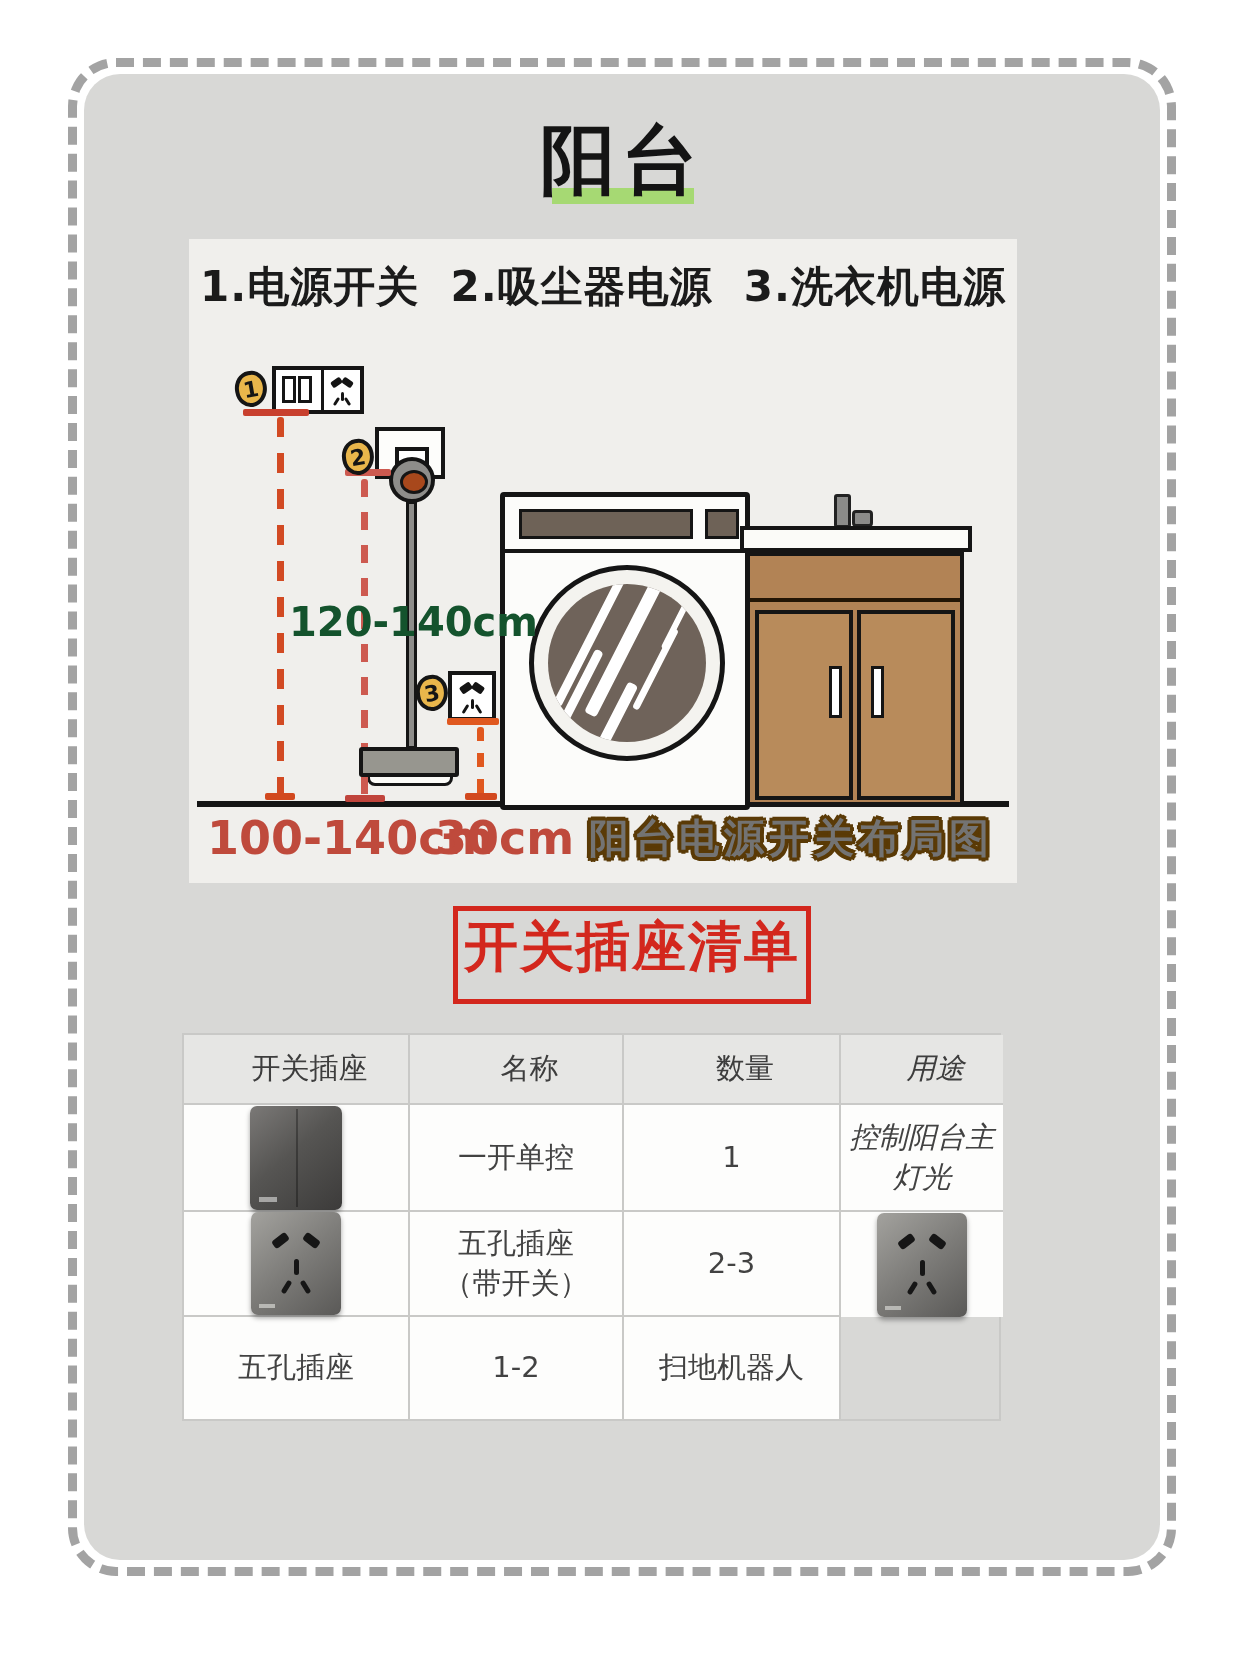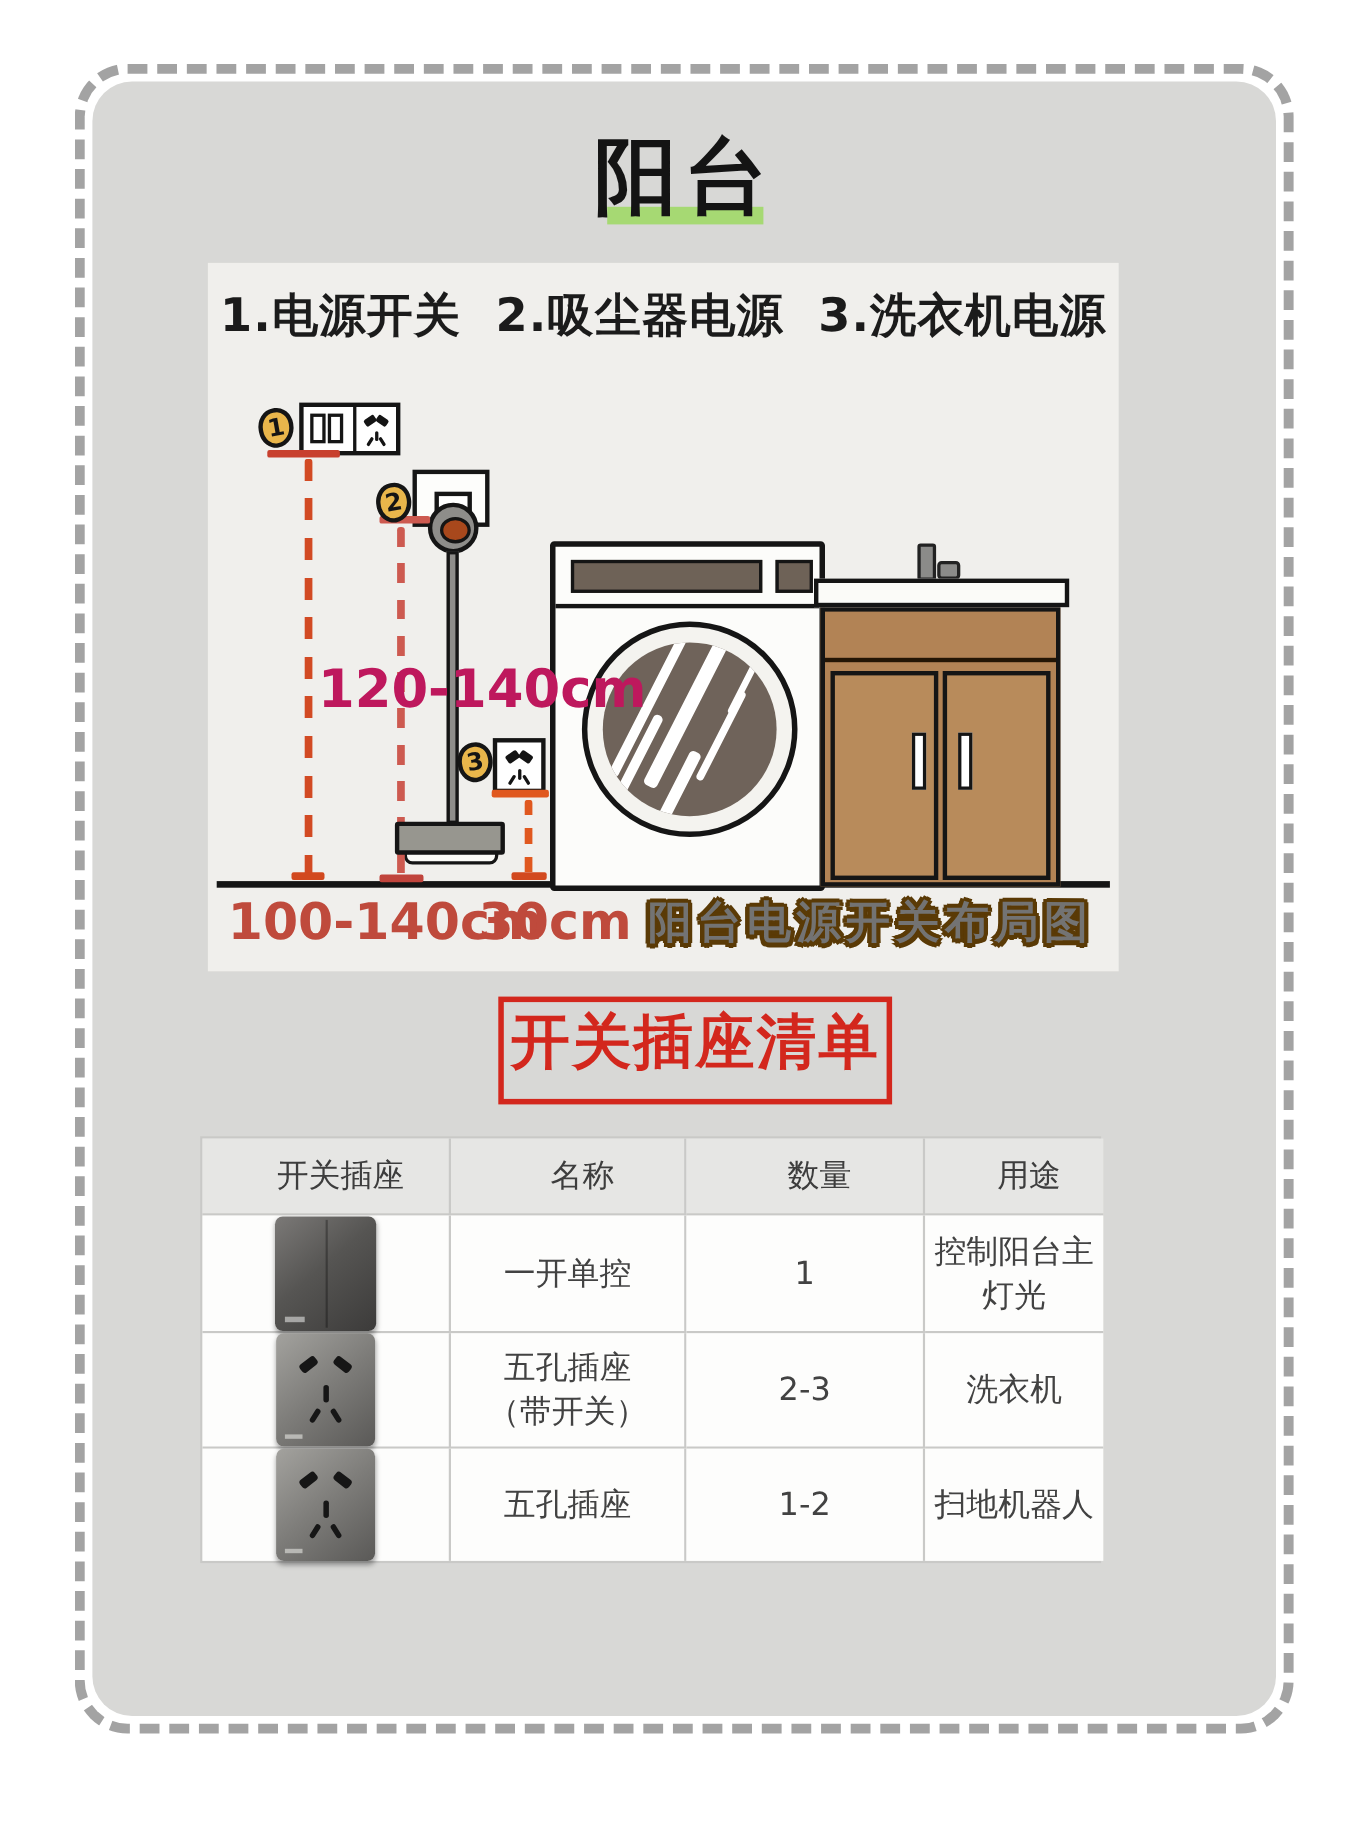--- a/index.html
+++ b/index.html
@@ -86,35 +86,35 @@
   .cab-body { position:absolute; left:557px; top:313px; width:218px; height:254px; background:#b28355; border:4px solid #151515; z-index:2; }
   .cab-band { position:absolute; left:0; right:0; top:42px; height:4px; background:#231505; }
   .cab-door { position:absolute; top:54px; width:98px; height:190px; background:#b88b5b; border:4px solid #151515; }
   .door-l { left:5px; } .door-r { left:107px; }
   .handle { position:absolute; width:13px; height:52px; background:#ffffff; border:3px solid #151515; top:52px; }
   .handle-l { left:70px; } .handle-r { left:10px; }
 
   .floor { position:absolute; left:8px; top:562px; width:812px; height:6px; background:#151515; z-index:1; }
 
   .measure { position:absolute; font-weight:800; color:#bf4a3c; z-index:3; }
-  .m-vac   { left:100px; top:360px; font-size:48px; color:#be185d; }
+  .m-vac   { left:100px; top:360px; font-size:40px; color:#14532d; }
   .m-left  { left:18px;  top:572px; font-size:46px; }
   .m-30    { left:246px; top:572px; font-size:46px; }
 
   .caption { position:absolute; left:400px; top:572px; font-size:40px; font-weight:800; letter-spacing:5px; color:#737373; z-index:3;
     text-shadow:-3px -3px 0 #5a3a06, 3px -3px 0 #5a3a06, -3px 3px 0 #5a3a06, 3px 3px 0 #5a3a06, 0 4px 0 #5a3a06, 4px 0 0 #5a3a06, 0 -4px 0 #5a3a06, -4px 0 0 #5a3a06; }
 
   
   .section-box { position:absolute; left:453px; top:906px; width:358px; height:98px; border:5px solid #d3271d; display:flex; align-items:flex-start; justify-content:center; z-index:2; }
   .section-title { font-size:54px; font-weight:800; color:#d3271d; letter-spacing:2px; }
 
   
   .table { position:absolute; left:182px; top:1033px; width:819px; display:grid; grid-template-columns:226px 214px 217px 162px; grid-template-rows:70px 107px 105px 102px; border:2px solid #c9c9c7; z-index:2; }
   .cell { border-right:2px solid #c9c9c7; border-bottom:2px solid #c9c9c7; display:flex; flex-direction:column; align-items:center; justify-content:center; font-size:29px; color:#424242; text-align:center; line-height:1.35; }
-  .cell:nth-child(4n) { border-right:none; }
+  .cell:nth-child(4n) { border-right:none;font-style:italic; }
   .row-last { border-bottom:none; }
   .th { background:#e6e6e4; color:#3d3d3d;padding-left:27px; }
   .td { background:#fdfdfc; }
 
   
   .switch-img { width:92px; height:104px; border-radius:7px; background:linear-gradient(140deg,#7b7977 0%, #565553 45%, #3c3b3a 100%); box-shadow:0 3px 5px rgba(0,0,0,.35); position:relative; }
   .switch-img::before { content:""; position:absolute; left:50%; top:3px; bottom:3px; width:2px; background:rgba(0,0,0,.30); }
   .switch-img::after { content:""; position:absolute; left:9px; bottom:8px; width:18px; height:5px; background:#bdbdbb; opacity:.8; }
   .socket-img { width:90px; height:104px; border-radius:7px; background:linear-gradient(140deg,#a3a29e 0%, #7d7c79 50%, #5a5957 100%); box-shadow:0 3px 5px rgba(0,0,0,.35); position:relative; }
   .socket-img::after { content:""; position:absolute; left:8px; bottom:7px; width:16px; height:4px; background:#c9c9c6; opacity:.8; }
@@ -242,21 +242,20 @@
       <div class="h h-m"></div>
       <div class="h h-bl"></div>
       <div class="h h-br"></div>
     </div>
   </div>
   <div class="cell td">
     <div>五孔插座</div>
     <div>（带开关）</div>
   </div>
   <div class="cell td">2-3</div>
-  <div class="cell td">洗衣机</div>
 
   <div class="cell td row-last">
     <div class="socket-img">
       <div class="h h-tl"></div>
       <div class="h h-tr"></div>
       <div class="h h-m"></div>
       <div class="h h-bl"></div>
       <div class="h h-br"></div>
     </div>
   </div>

